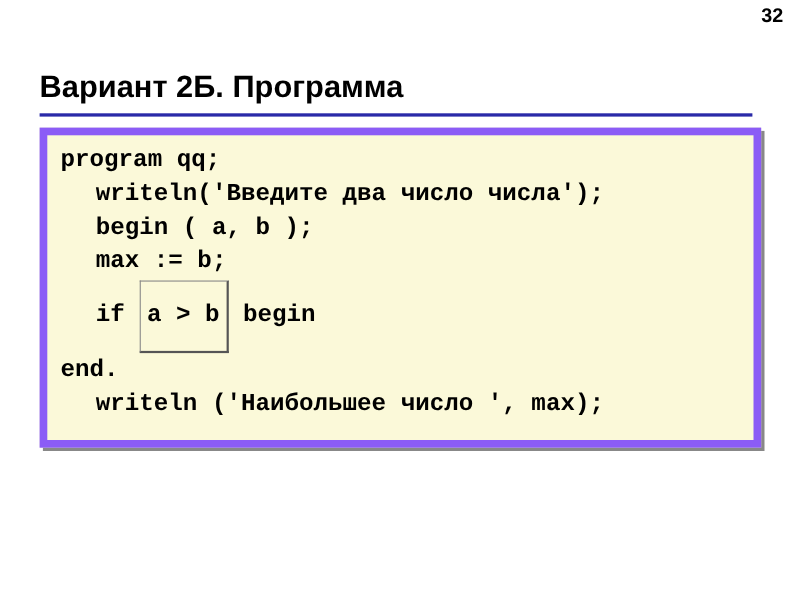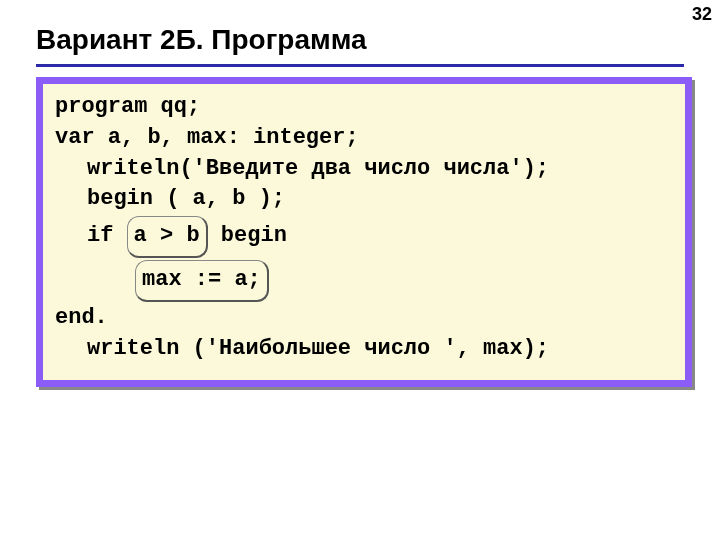--- a/index.html
+++ b/index.html
@@ -20,20 +20,21 @@
       right: 8px;
       font-size: 18px;
       font-weight: bold;
       color: #000;
     }
     .title {
       font-size: 28px;
       font-weight: bold;
       color: #000;
       padding: 24px 0 8px 36px;
+      margin-top: 39px;
     }
     .underline {
       height: 3px;
       background: #2a2aa8;
       margin: 0 36px 10px 36px;
     }
     .code-box {
       margin: 0 28px 0 36px;
       background: #fbf9d9;
       border: 7px solid #8b5cf6;
@@ -53,35 +54,33 @@
       padding-left: 32px;
       position: relative;
     }
     .hl {
       display: inline-block;
       background: #fbf9d9;
       border-top: 1px solid #888;
       border-left: 1px solid #888;
       border-right: 2px solid #555;
       border-bottom: 2px solid #555;
-      padding: 4px 6px;
+      padding: 16px 6px;
       margin: 1px 0;
-      border-radius: 12px;
     }
   </style>
 </head>
 <body>
 
 <div class="page-number">32</div>
 
 <div class="title">Вариант 2Б. Программа</div>
 <div class="underline"></div>
 
 <div class="code-box">
   <div class="code-line">program qq;</div>
-  <div class="code-line">var a, b, max: integer;</div>
   <div class="code-line indent">writeln('Введите два число числа');</div>
   <div class="code-line indent">begin ( a, b );</div>
+  <div class="code-line indent">max := b;</div>
   <div class="code-line indent"><span>if </span><span class="hl">a &gt; b</span><span> begin</span></div>
-  <div class="code-line indent" style="padding-left:80px"><span class="hl">max := a;</span></div>
   <div class="code-line">end.</div>
   <div class="code-line indent">writeln ('Наибольшее число ', max);</div>
 </div>
 
 </body></html>

